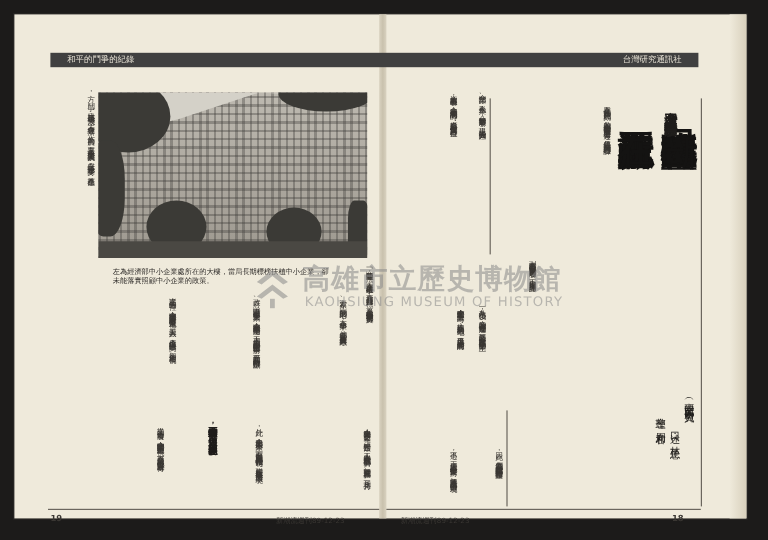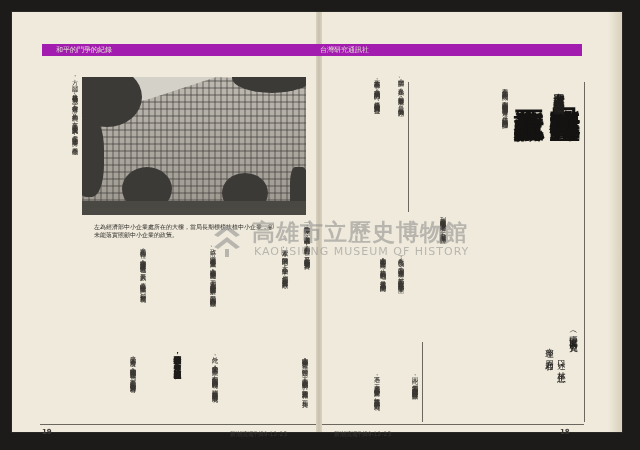--- a/index.html
+++ b/index.html
@@ -1,22 +1,22 @@
 <!DOCTYPE html>
 <html><head>
 <meta charset="utf-8">
 <style>
   html,body{margin:0;padding:0;}
   body{width:640px;height:450px;background:#1c1b1a;position:relative;overflow:hidden;font-family:"DejaVu Serif",serif;}
   .spread{position:absolute;left:12px;top:12px;width:610px;height:420px;background:#efeadb;box-shadow:0 0 0 1px #2a2826;}
   .gutter{position:absolute;left:304px;top:0;width:6px;height:420px;background:linear-gradient(90deg,#d9d2c0,#c9c1ad,#d9d2c0);}
   .rightedge{position:absolute;right:0;top:0;width:14px;height:420px;background:linear-gradient(90deg,#efeadb,#d8d0bc);}
-  .hdrbar{position:absolute;top:32px;height:12px;background:#a21caf;color:#e6e1d4;font-size:7px;line-height:12px;font-family:"DejaVu Sans",sans-serif;}
+  .hdrbar{position:absolute;top:32px;height:12px;background:#404040;color:#e6e1d4;font-size:7px;line-height:12px;font-family:"DejaVu Sans",sans-serif;}
   .hdr-left{left:30px;width:278px;padding-left:14px;box-sizing:border-box;}
-  .hdr-right{left:308px;width:262px;padding-right:28px;box-sizing:border-box;}
+  .hdr-right{left:308px;width:262px;text-align:right;padding-right:14px;box-sizing:border-box;}
   .ghost{position:absolute;left:36px;top:44px;width:262px;height:18px;color:#cfc8b8;font-size:17px;font-weight:bold;letter-spacing:8px;overflow:hidden;line-height:18px;font-family:"DejaVu Sans",sans-serif;}
   .photo{position:absolute;left:70px;top:65px;width:224px;height:138px;overflow:hidden;
     background:
       repeating-linear-gradient(90deg,rgba(60,58,55,.35) 0 2px,transparent 2px 6px),
       repeating-linear-gradient(0deg,rgba(60,58,55,.35) 0 2px,transparent 2px 7px),
       linear-gradient(180deg,#bdb9b0,#9d988f);}
   .photo .sky{position:absolute;left:0;top:0;width:100%;height:40%;background:#d4d1c8;clip-path:polygon(0 0,100% 0,100% 10%,60% 0,30% 40%,0 70%);}
   .photo .tree{position:absolute;border-radius:50%;background:#3b3a36;}
   .photo .ground{position:absolute;left:0;bottom:0;width:100%;height:14px;background:#4a4843;}
   .caption{position:absolute;left:82px;top:211px;width:185px;font-size:6px;line-height:8px;color:#2b2826;}

